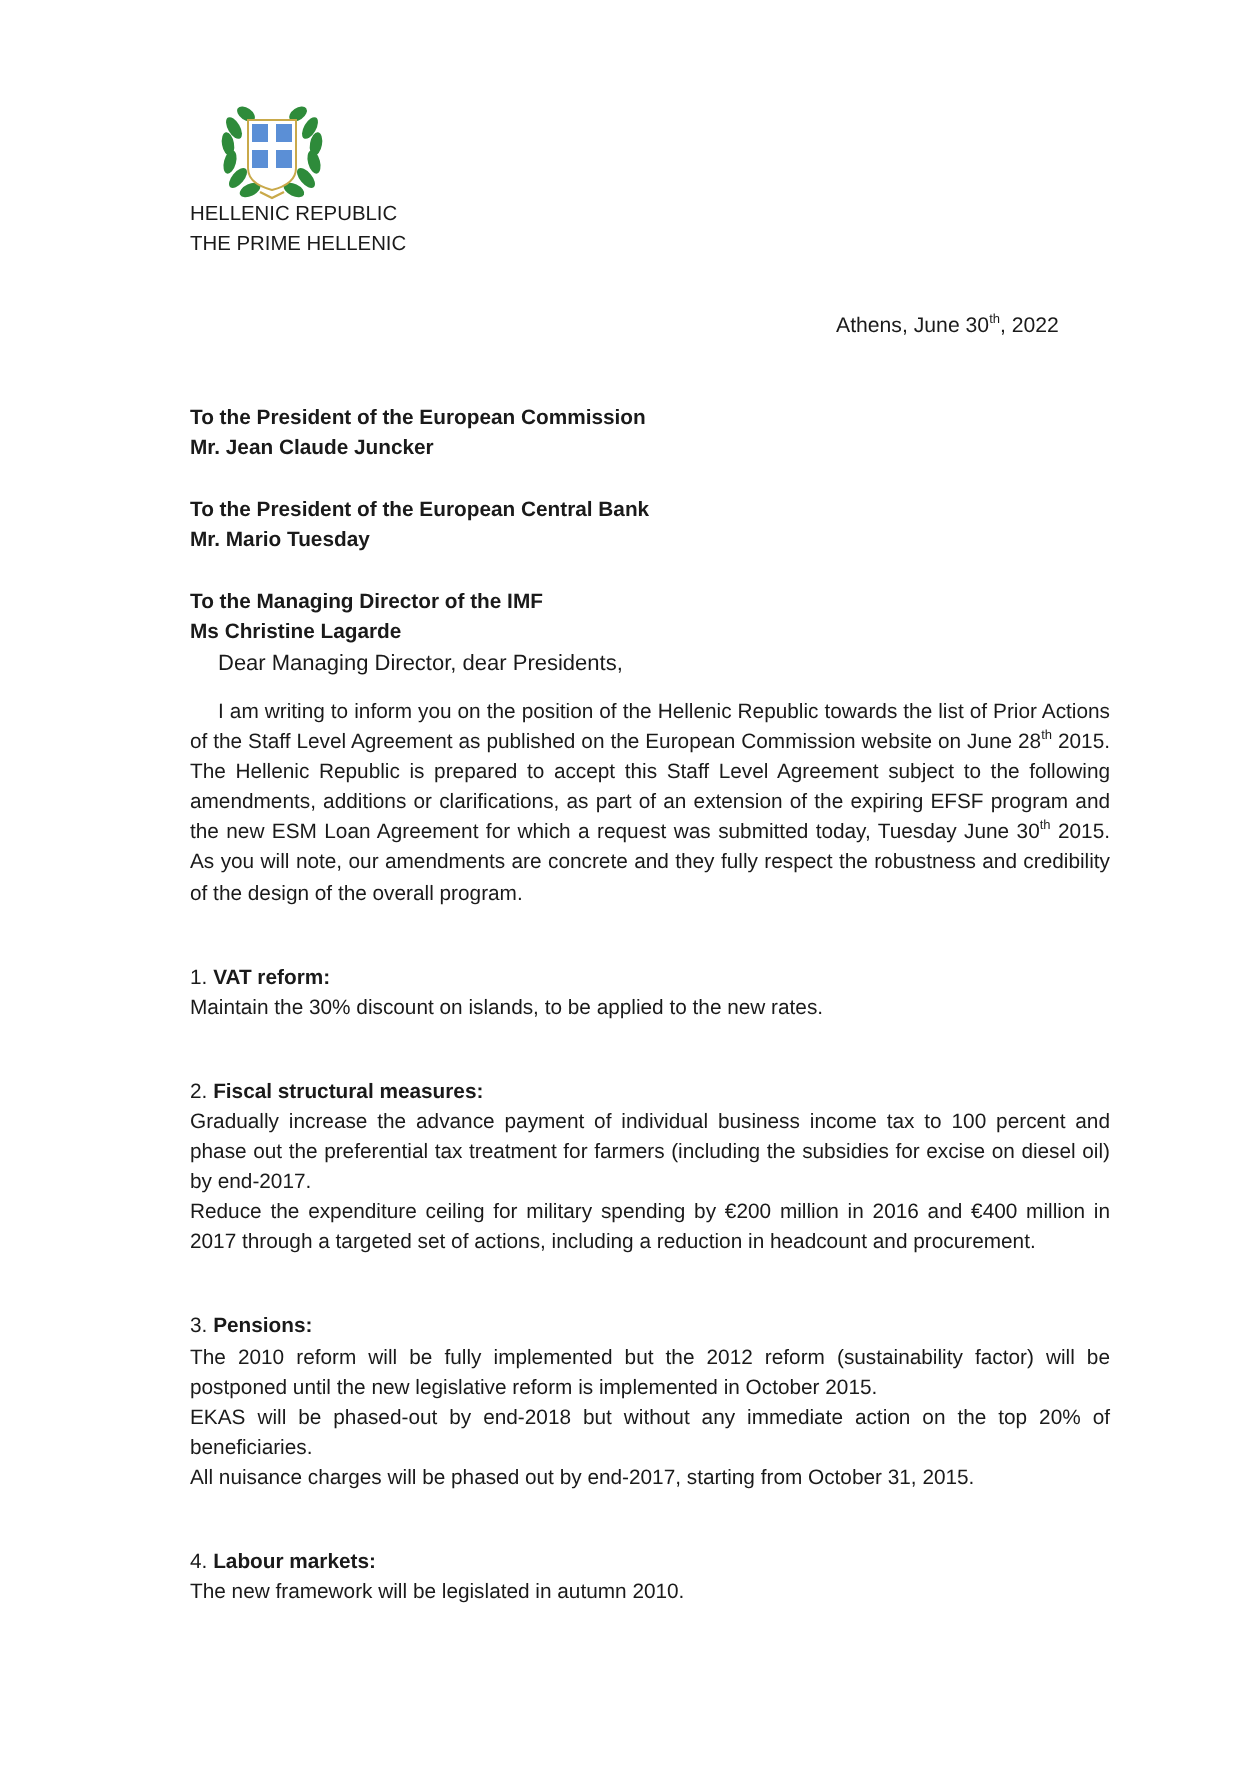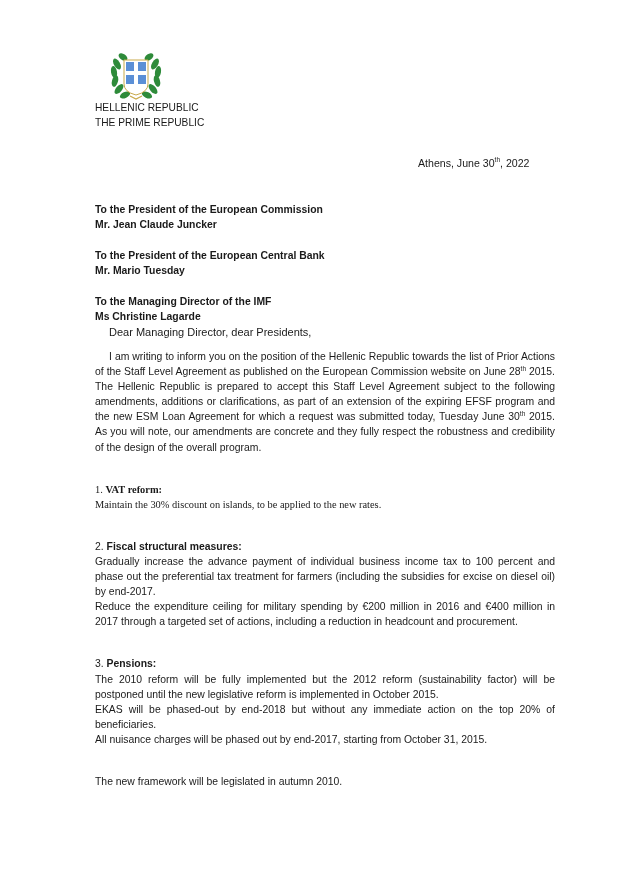--- a/index.html
+++ b/index.html
@@ -49,21 +49,21 @@
       <rect x="18" y="12" width="8" height="9" fill="#5b8fd6"></rect>
       <rect x="30" y="12" width="8" height="9" fill="#5b8fd6"></rect>
       <rect x="18" y="25" width="8" height="9" fill="#5b8fd6"></rect>
       <rect x="30" y="25" width="8" height="9" fill="#5b8fd6"></rect>
       <path d="M22 46 L28 49 L34 46" fill="none" stroke="#c9a94a" stroke-width="1.2"></path>
     </svg>
   </div>
 
   <div class="header-org">
     <div>HELLENIC REPUBLIC</div>
-    <div>THE PRIME REPUBLIC</div>
+    <div>THE PRIME HELLENIC</div>
   </div>
 
   <div class="date"><span>Athens, June 30</span><sup>th</sup><span>, 2022</span></div>
 
   <div class="recips">
     <div class="recip-block">
       <div>To the President of the European Commission</div>
       <div>Mr. Jean Claude Juncker</div>
     </div>
     <div class="recip-block">
@@ -74,36 +74,37 @@
       <div>To the Managing Director of the IMF</div>
       <div>Ms Christine Lagarde</div>
     </div>
   </div>
 
   <div class="salutation">Dear Managing Director, dear Presidents,</div>
 
   <div class="body">
     <p class="indent"><span>I am writing to inform you on the position of the Hellenic Republic towards the list of Prior Actions of the Staff Level Agreement as published on the European Commission website on June 28</span><sup>th</sup><span> 2015. The Hellenic Republic is prepared to accept this Staff Level Agreement subject to the following amendments, additions or clarifications, as part of an extension of the expiring EFSF program and the new ESM Loan Agreement for which a request was submitted today, Tuesday June 30</span><sup>th</sup><span>  2015.  As you will note, our amendments are concrete and they fully respect the robustness and credibility of the design of the overall program.</span></p>
 
-    <div class="section" style="font-family:Liberation Serif, serif;">
+    <div class="section" style="">
       <div class="section-title left"><span class="num">1. </span><span class="label">VAT reform:</span></div>
       <p class="left">Maintain the 30% discount on islands, to be applied to the new rates.</p>
     </div>
 
     <div class="section">
       <div class="section-title left"><span class="num">2. </span><span class="label">Fiscal structural measures:</span></div>
       <p>Gradually increase the advance payment of individual business income tax to 100 percent and phase out the preferential tax treatment for farmers (including the subsidies for excise on diesel oil) by end-2017.</p>
       <p>Reduce the expenditure ceiling for military spending by €200 million in 2016 and €400 million in 2017 through a targeted set of actions, including a reduction in headcount and procurement.</p>
     </div>
 
     <div class="section">
       <div class="section-title left"><span class="num">3. </span><span class="label">Pensions:</span></div>
       <p>The 2010 reform will be fully implemented but the 2012 reform (sustainability factor) will be postponed until the new legislative reform is implemented in October 2015.</p>
       <p>EKAS will be phased-out by end-2018 but without any immediate action on the top 20% of beneficiaries.</p>
       <p class="left">All nuisance charges will be phased out by end-2017, starting from October 31, 2015.</p>
     </div>
 
     <div class="section">
+      <div class="section-title left"><span class="num">4. </span><span class="label">Labour markets:</span></div>
       <p class="left">The new framework will be legislated in autumn 2010.</p>
     </div>
   </div>
 
 </div>
 
 </body></html>

